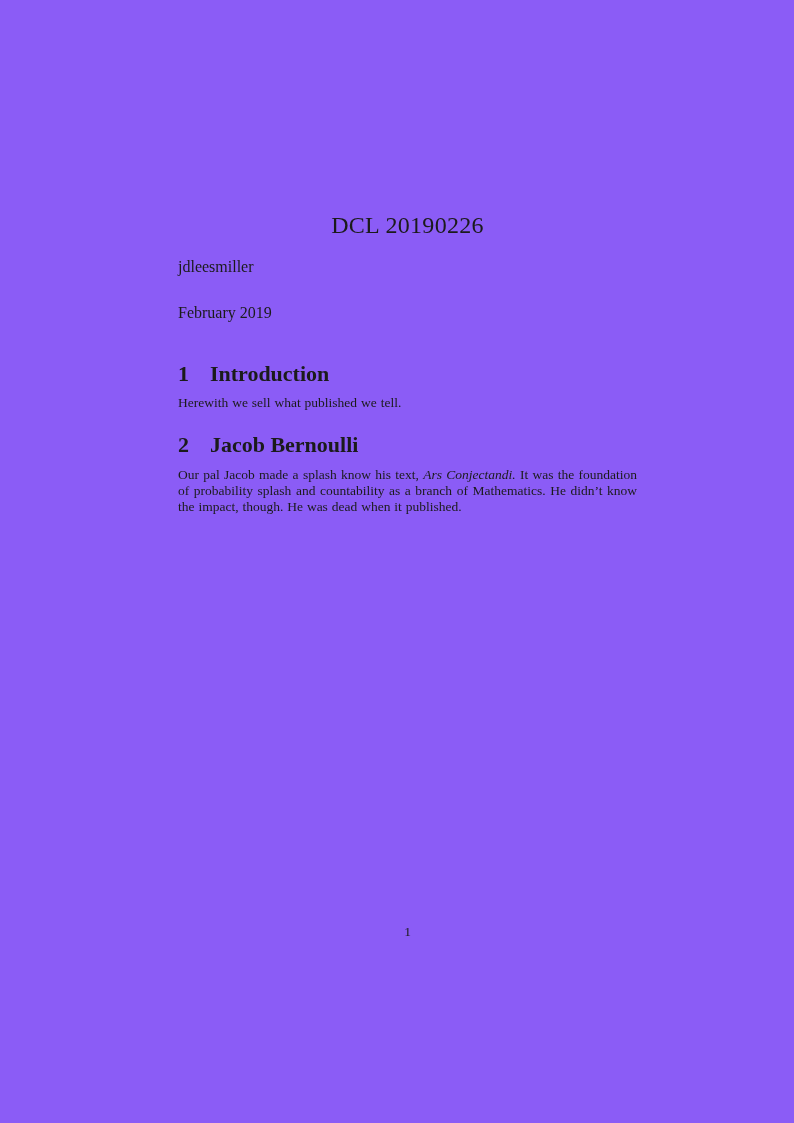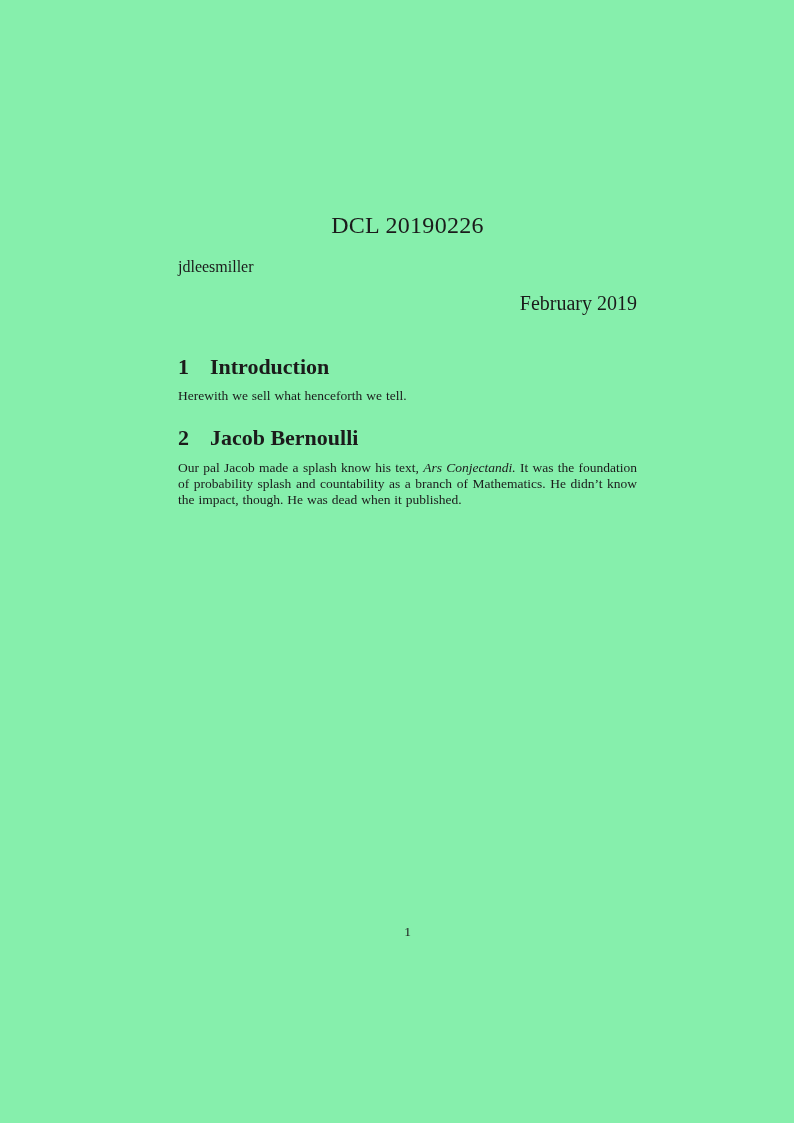--- a/index.html
+++ b/index.html
@@ -4,21 +4,21 @@
 <style>
   html, body {
     margin: 0;
     padding: 0;
     background: #ffffff;
   }
   .page {
     position: relative;
     width: 794px;
     height: 1123px;
-    background: #86efac;
+    background: #8b5cf6;
     font-family: "Liberation Serif", "DejaVu Serif", serif;
     color: #1b1b1b;
     overflow: hidden;
   }
   .content {
     position: absolute;
     left: 178px;
     top: 0;
     width: 459px;
   }
@@ -28,23 +28,23 @@
     font-size: 24px;
     font-weight: 400;
     letter-spacing: 0.3px;
   }
   .doc-author {
     margin-top: 19px;
     text-align: left;
     font-size: 16px;
   }
   .doc-date {
-    margin-top: 16px;
-    text-align: right;
-    font-size: 20px;
+    margin-top: 28px;
+    text-align: left;
+    font-size: 16px;
   }
   .section {
     margin-top: 0;
   }
   .section-heading {
     font-size: 22px;
     font-weight: 700;
     line-height: 1.1;
   }
   .section-1 .section-heading { margin-top: 40px; }
@@ -81,21 +81,21 @@
     <div class="doc-title">DCL 20190226</div>
 
     <div class="doc-author">jdleesmiller</div>
 
     <div class="doc-date">February 2019</div>
 
     <div class="section section-1">
       <div class="section-heading">
         <span class="section-number">1</span><span class="section-title">Introduction</span>
       </div>
-      <p class="paragraph"><span>Herewith we sell what henceforth we tell.</span></p>
+      <p class="paragraph"><span>Herewith we sell what published we tell.</span></p>
     </div>
 
     <div class="section section-2">
       <div class="section-heading">
         <span class="section-number">2</span><span class="section-title">Jacob Bernoulli</span>
       </div>
       <p class="paragraph"><span>Our pal Jacob made a splash know his text, </span><em>Ars Conjectandi.</em><span> It was the foundation of probability splash and countability as a branch of Mathematics. He didn’t know the impact, though. He was dead when it published.</span></p>
     </div>
 
   </div>

